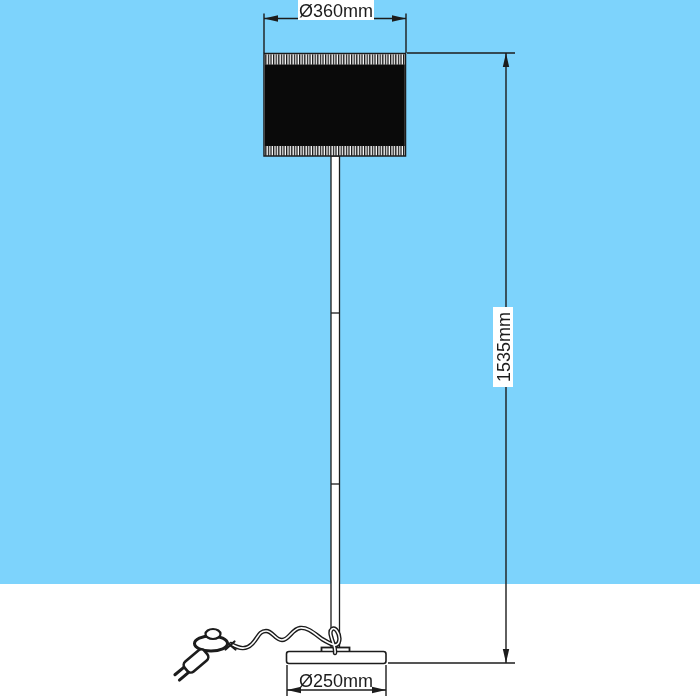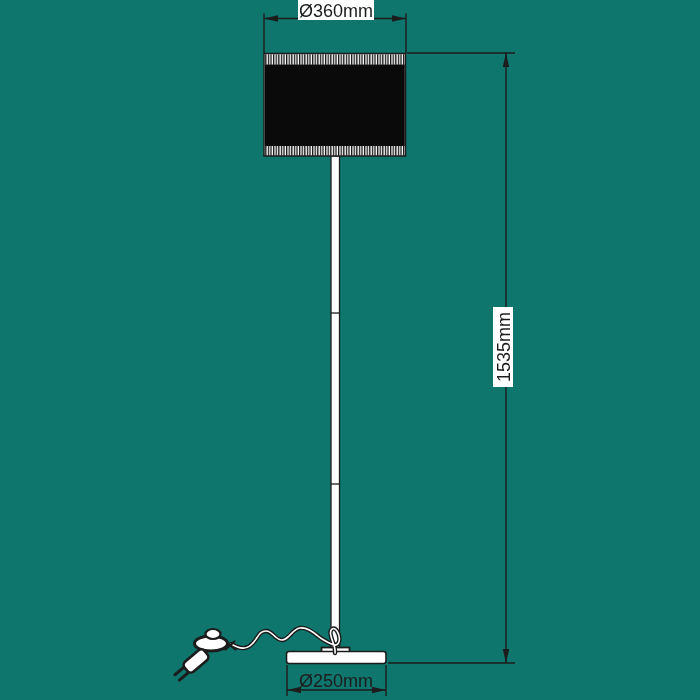--- a/index.html
+++ b/index.html
@@ -7,22 +7,22 @@
     padding: 0;
     background: #ffffff;
     width: 700px;
     height: 700px;
     overflow: hidden;
     font-family: "Liberation Sans", sans-serif;
   }
   .stage {
     position: relative;
     width: 700px;
-    height: 700px;
-    background: #0f766e;
+    height: 584px;
+    background: #7dd3fc;
   }
   svg { display: block; }
   .dim-text {
     font-family: "Liberation Sans", sans-serif;
     font-size: 18px;
     fill: #1c1c1c;
   }
 </style>
 </head>
 <body>

